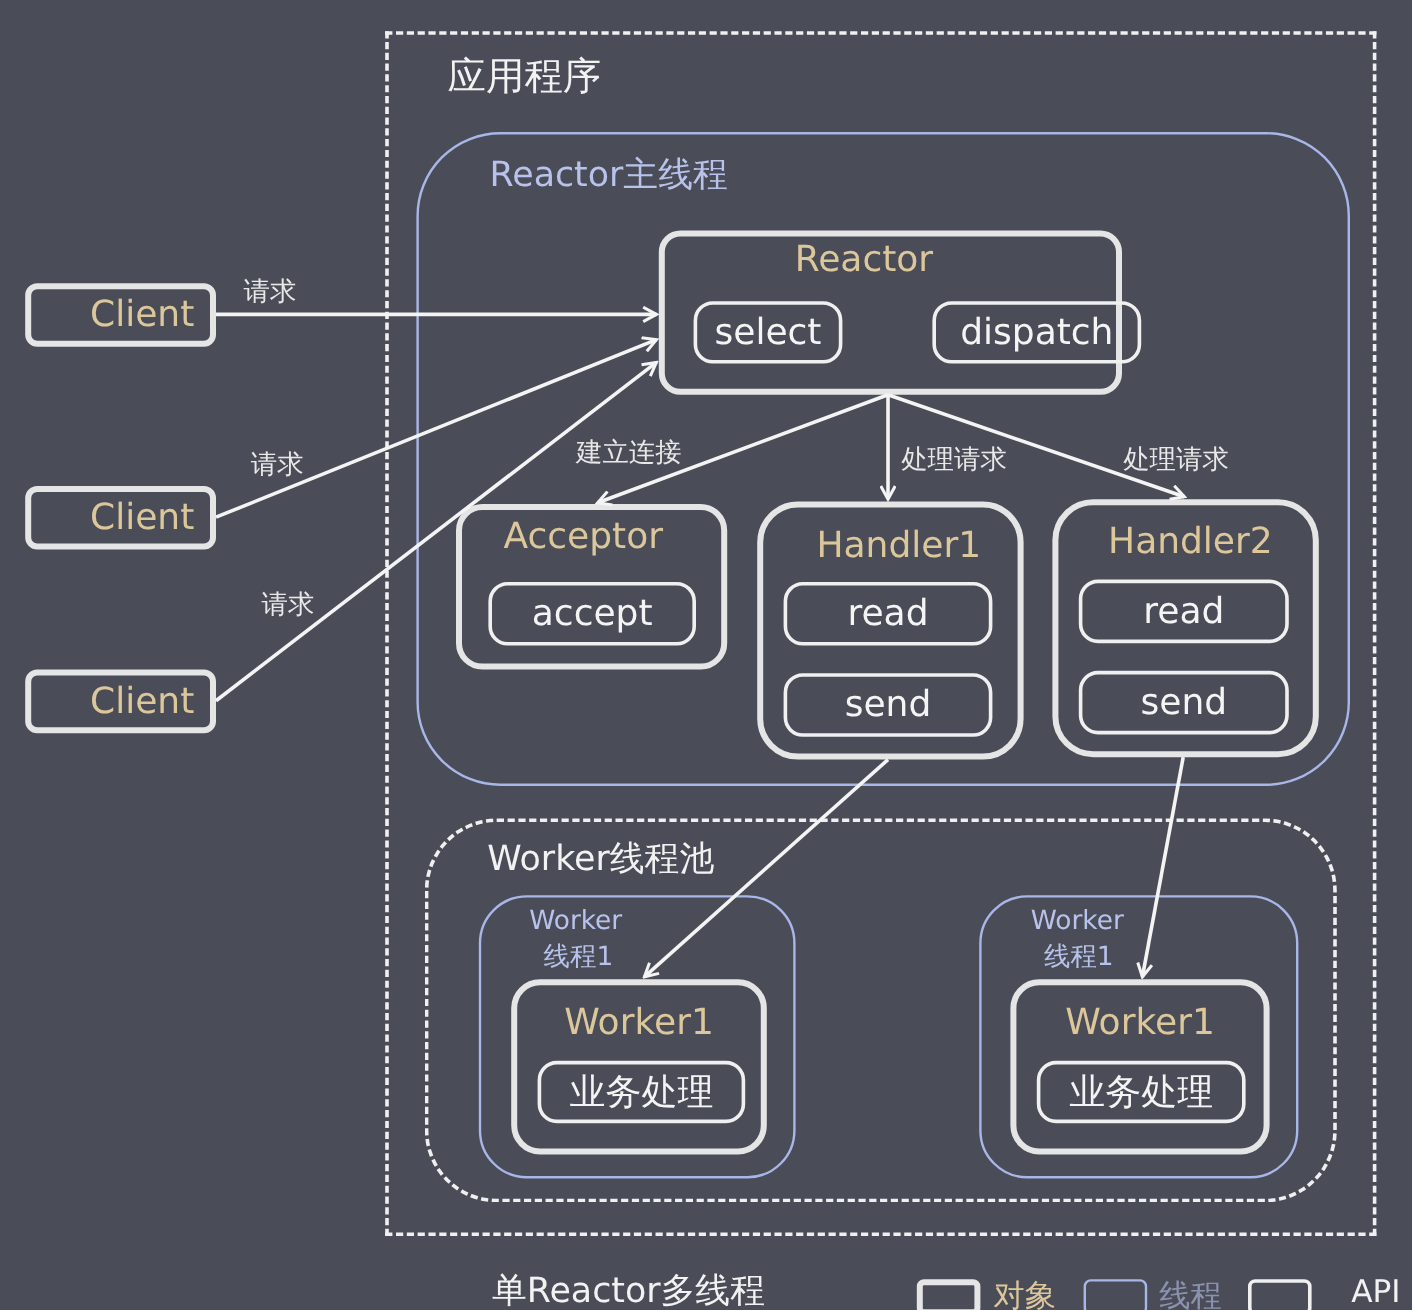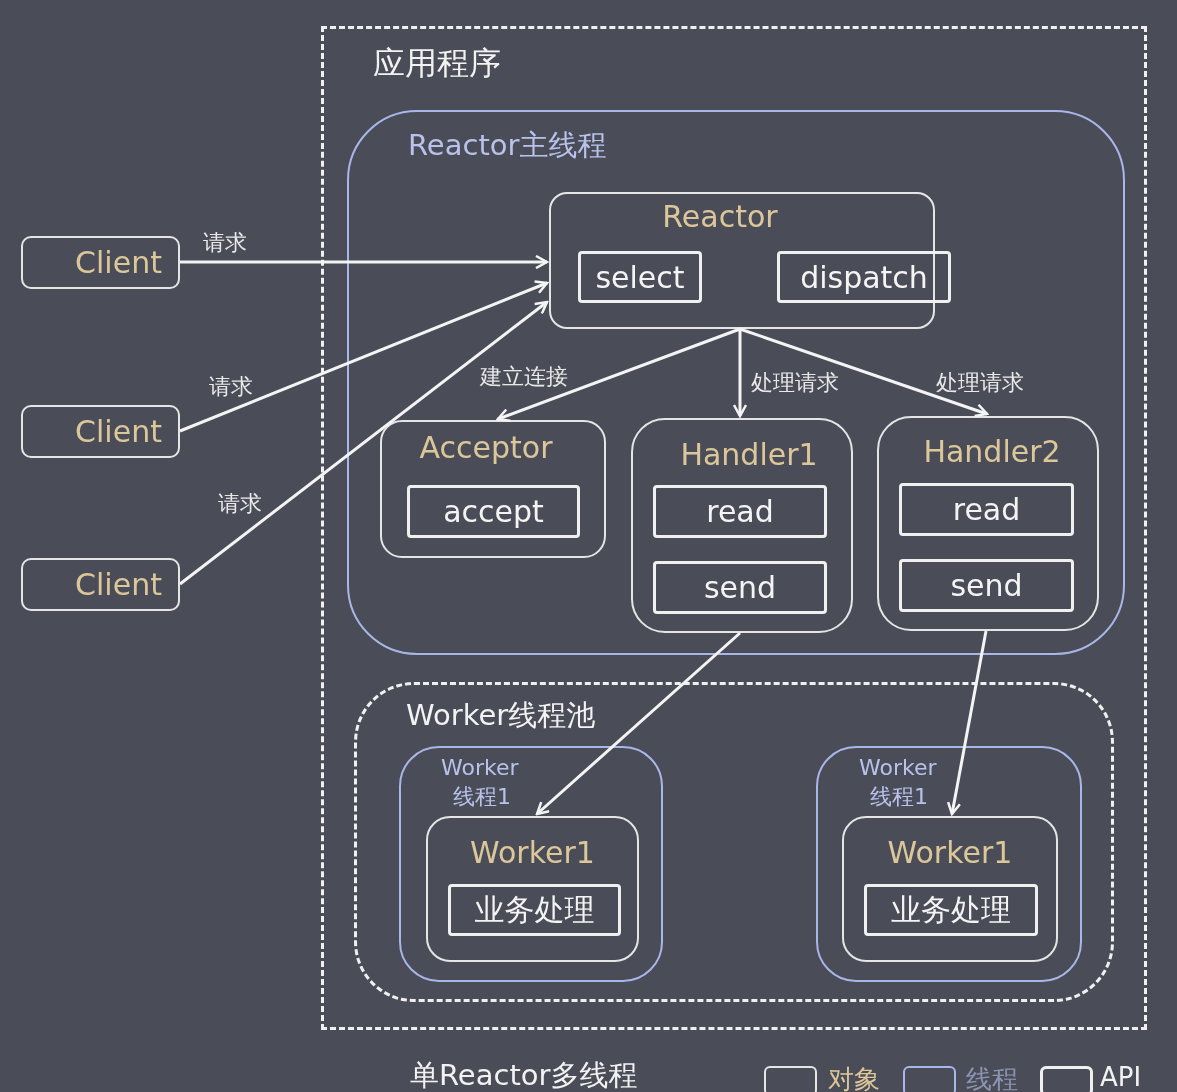--- a/index.html
+++ b/index.html
@@ -6,31 +6,31 @@
   body {
     width: 1177px; height: 1092px;
     background: #4a4d58;
     position: relative;
     overflow: hidden;
     font-family: "DejaVu Sans", "Liberation Sans", sans-serif;
   }
   .abs { position: absolute; box-sizing: border-box; }
   .lbl { position: absolute; white-space: nowrap; }
   .obj {
-    border: 2px solid #e5e5e5;
+    border: 5px solid #e5e5e5;
     border-radius: 10px;
     padding-left: 36px;
   }
   .thread {
     border: 2.5px solid #a9b6e8;
     border-radius: 38px;
   }
   .api {
     border: 3px solid #f0f0f0;
-    border-radius: 4px;
+    border-radius: 16px;
     color: #f4f4f4;
     display: flex; align-items: center; justify-content: center;
     font-size: 30px;
   }
   .obj-title { color: #dcc79a; font-size: 30px; text-align: center; }
   .white-lbl { color: #f2f2f2; }
   .edge-lbl { color: #e8e8e8; font-size: 22px; }
   .blue-lbl { color: #b8c2ea; }
   svg#arrows { position: absolute; left: 0; top: 0; pointer-events: none; }
 </style>
@@ -114,13 +114,13 @@
   </g>
 </svg>
 
 <div class="lbl white-lbl" style="left:410px; top:1056px; font-size:29px;">单Reactor多线程</div>
 
 <div class="abs obj" style="left:764px; top:1066px; width:53px; height:30px; border-radius:6px;"></div>
 <div class="lbl" style="left:828px; top:1062px; font-size:26px; color:#dcc79a;">对象</div>
 <div class="abs thread" style="left:903px; top:1066px; width:53px; height:30px; border-radius:6px;"></div>
 <div class="lbl" style="left:966px; top:1062px; font-size:26px; color:#b8c2ea; opacity:0.6;">线程</div>
 <div class="abs" style="left:1040px; top:1066px; width:53px; height:30px; border:3px solid #f0f0f0; border-radius:6px;"></div>
-<div class="lbl white-lbl" style="left:1100px; top:1062px; font-size:26px;">API</div>
+<div class="lbl white-lbl" style="left:1126px; top:1062px; font-size:26px;">API</div>
 
 </body></html>

